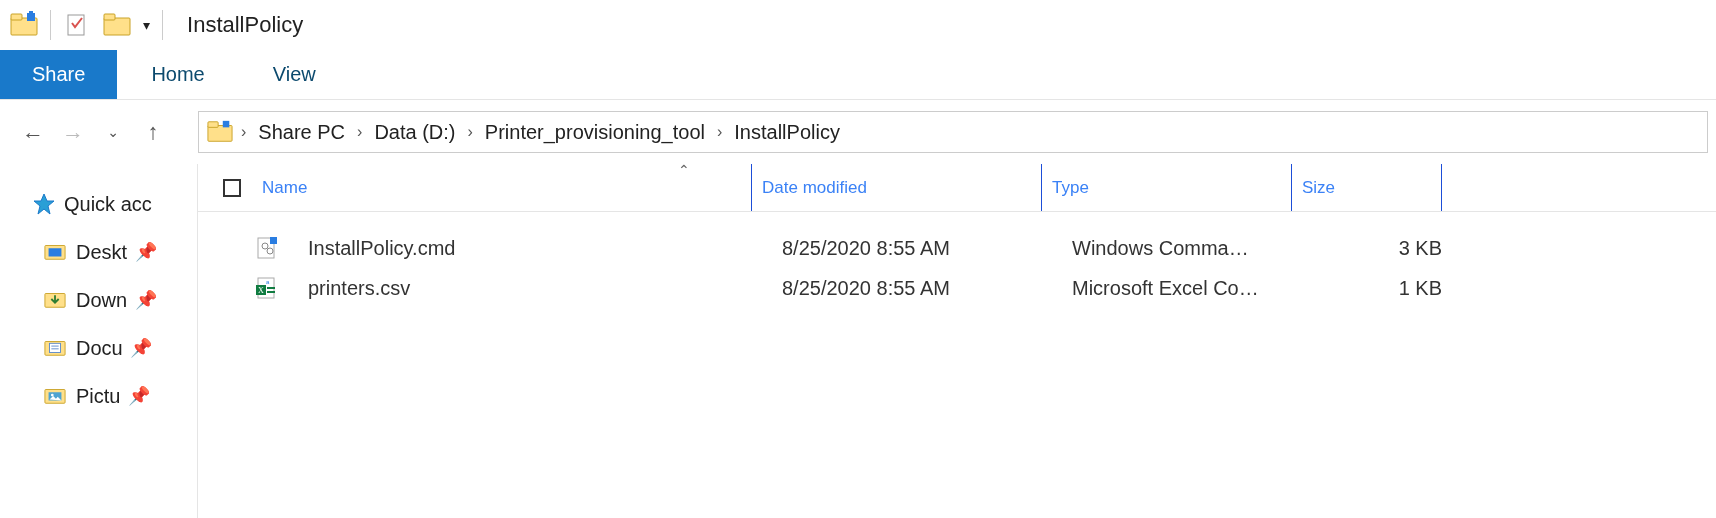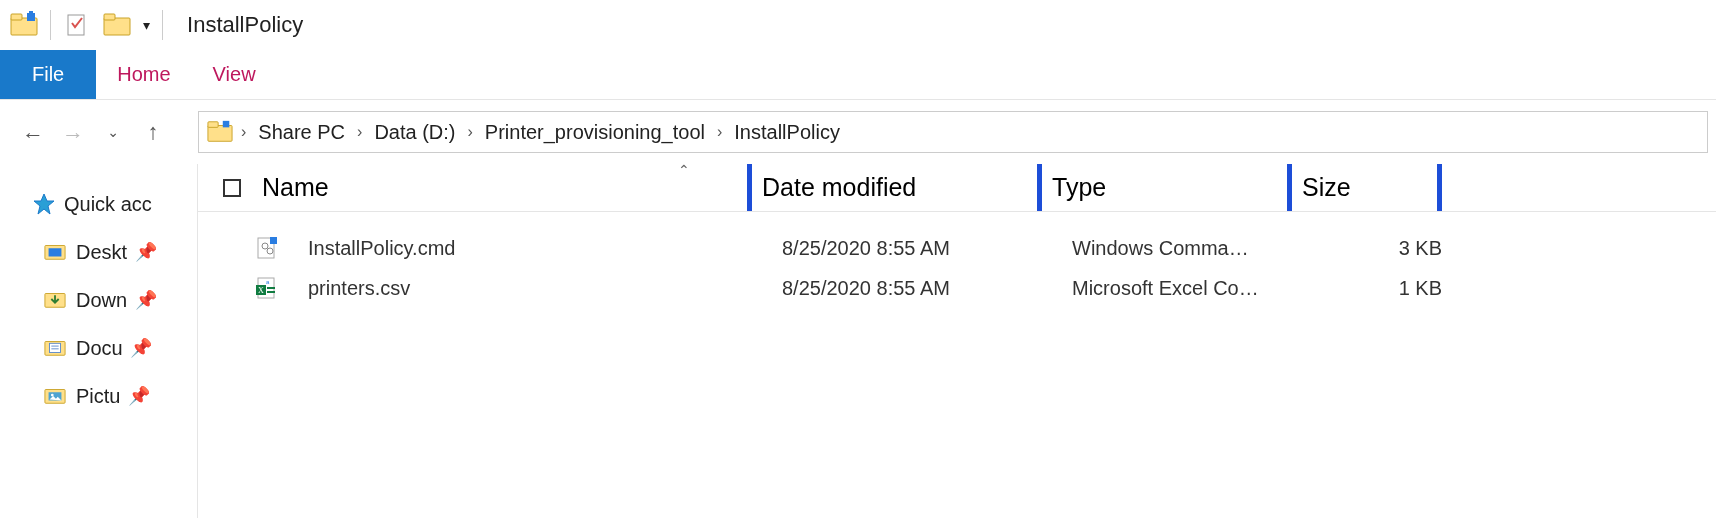--- a/index.html
+++ b/index.html
@@ -7,21 +7,21 @@
     
     
     .title-bar { height: 50px; display: flex; align-items: center; padding: 0 4px; }
     .title-bar .qicon { width: 28px; height: 28px; display: flex; align-items: center; justify-content: center; margin: 0 6px; }
     .title-bar .sep { width: 1px; height: 30px; background: #ccc; margin: 0 6px; }
     .title-bar .dropdown-marker { font-size: 14px; margin: 0 6px; }
     .title-text { margin-left: 18px; font-size: 22px; }
     
     
     .ribbon { display: flex; height: 50px; border-bottom: 1px solid #e5e5e5; align-items: stretch; }
-    .ribbon .tab { padding: 0 21px; display: flex; align-items: center; font-size: 20px; color: #be185d; cursor: default; }
+    .ribbon .tab { padding: 0 34px; display: flex; align-items: center; font-size: 20px; color: #0c4a6e; cursor: default; }
     .ribbon .tab.file { background: #1979ca; color: #fff; padding: 0 32px; }
     
     
     .navrow { display: flex; align-items: center; height: 64px; }
     .history { display: flex; align-items: center; gap: 10px; width: 198px; padding-left: 18px; }
     .history .navbtn { width: 30px; height: 30px; display: flex; align-items: center; justify-content: center; font-size: 22px; color: #555; }
     .history .navbtn.recent { font-size: 14px; }
     .address-bar { flex: 1; height: 42px; border: 1px solid #ccc; display: flex; align-items: center; padding: 0 8px; gap: 2px; margin-right: 8px; }
     .crumb { padding: 0 8px; font-size: 20px; color: #222; cursor: default; }
     .crumb-sep { font-size: 16px; color: #555; padding: 0 2px; }
@@ -34,21 +34,21 @@
     .sidebar .tree-item { display: flex; align-items: center; height: 48px; padding-left: 44px; gap: 8px; font-size: 20px; white-space: nowrap; overflow: hidden; }
     .sidebar .tree-item.root { padding-left: 32px; }
     .sidebar .tree-item .t-icon { width: 24px; height: 24px; flex: none; }
     .sidebar .tree-item .t-label { flex: none; max-width: 82px; overflow: hidden; }
     .sidebar .pin-icon { color: #777; font-size: 18px; margin-left: 0; }
 
     
     .cols { display: flex; align-items: center; height: 48px; border-bottom: 1px solid #e5e5e5; padding-left: 14px; position: relative; }
     .cols .sort-indicator { position: absolute; left: 480px; top: -2px; font-size: 14px; color: #666; }
     .col-check { width: 40px; display: flex; align-items: center; justify-content: center; }
-    .col { padding: 0 10px; color: #000000; font-size: 25px; border-right: 5px solid #1d4ed8; height: 100%; display: flex; align-items: center; }
+    .col { padding: 0 10px; color: #3b82f6; font-size: 17px; border-right: 1px solid #1d4ed8; height: 100%; display: flex; align-items: center; }
     .col-name { width: 500px; }
     .col-date { width: 290px; }
     .col-type { width: 250px; }
     .col-size { width: 150px; justify-content: flex-start; }
 
     
     .rows { padding-top: 16px; }
     .row { display: flex; align-items: center; height: 40px; padding-left: 14px; font-size: 20px; color: #333; }
     .row .r-check { width: 40px; }
     .row .r-icon { width: 30px; display: flex; justify-content: center; }
@@ -85,21 +85,21 @@
         <rect x="1" y="7" width="26" height="17" rx="1" fill="#ffe08a" stroke="#c9a227"></rect>
         <rect x="1" y="3" width="11" height="6" rx="1" fill="#ffe08a" stroke="#c9a227"></rect>
       </svg>
   </span>
   <span class="dropdown-marker">▾</span>
   <span class="sep"></span>
   <span class="title-text">InstallPolicy</span>
 </div>
 
 <div class="ribbon">
-  <div class="tab file">File</div>
+  <div class="tab file">Share</div>
   <div class="tab">Home</div>
   <div class="tab">View</div>
 </div>
 
 <div class="navrow">
   <div class="history">
     <span class="navbtn">←</span>
     <span class="navbtn" style="color:#bbb;">→</span>
     <span class="navbtn recent">⌄</span>
     <span class="navbtn">↑</span>

